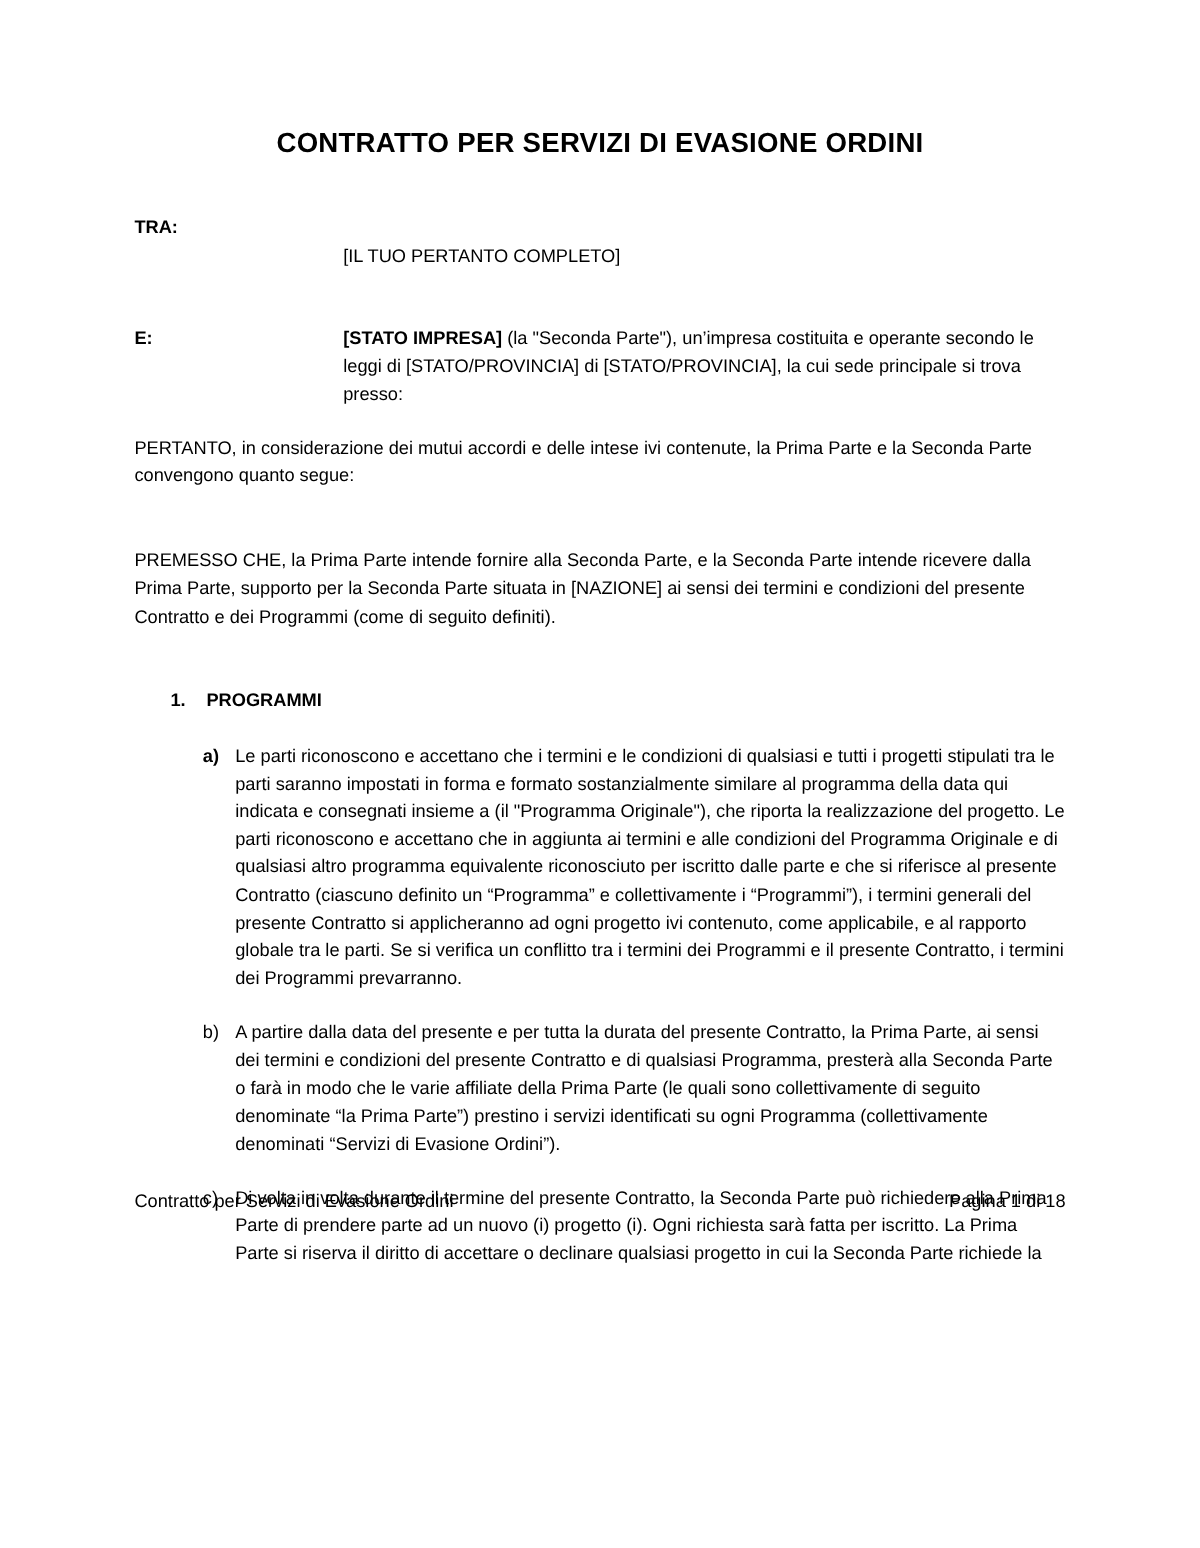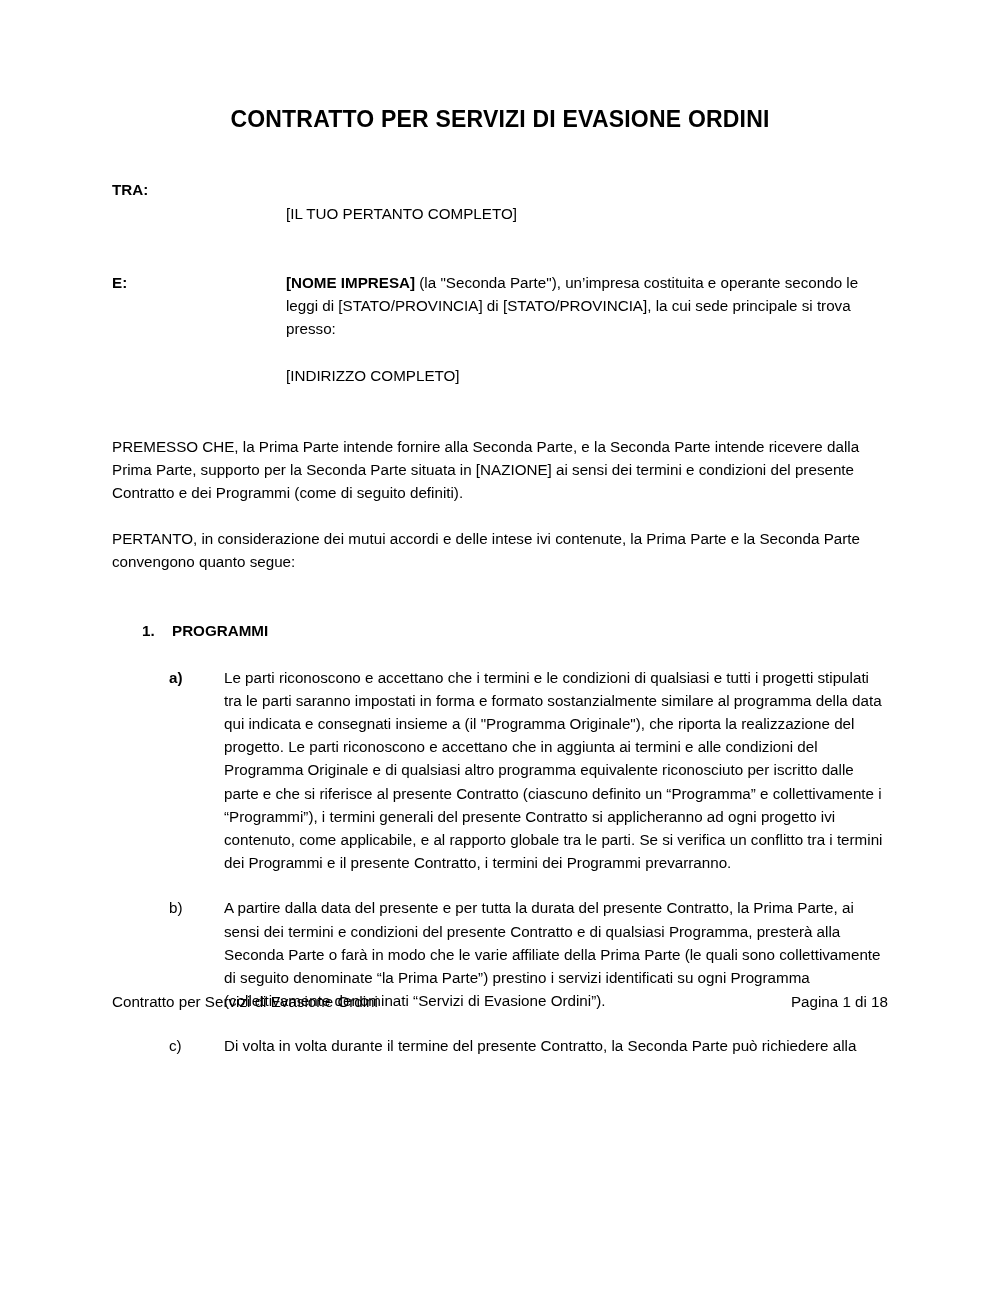--- a/index.html
+++ b/index.html
@@ -99,21 +99,21 @@
     font-size: 15.2px;
     line-height: 1.525;
     margin-top: 22px;
   }
   .list-item:first-child { margin-top: 0; }
   .item-marker {
     width: 27px;
     flex: 0 0 27px;
   }
   .item-marker.bold { font-weight: bold; }
-  .item-text { flex: 1 1 auto; margin-left: 28px; }
+  .item-text { flex: 1 1 auto; }
 
   
   .footer {
     position: absolute;
     left: 112px;
     right: 112px;
     bottom: 46px;
     display: flex;
     justify-content: space-between;
     align-items: baseline;
@@ -132,28 +132,27 @@
   <div class="party party-tra">
     <div class="party-label">TRA:</div>
     <div class="party-body">
       <p class="party-address">[IL TUO PERTANTO COMPLETO]</p>
     </div>
   </div>
 
   <div class="party party-e">
     <div class="party-label">E:</div>
     <div class="party-body">
-      <p><span class="party-name">[NOME IMPRESA]</span><span> (la "Seconda Parte"), un’impresa costituita e operante secondo le leggi di [STATO/PROVINCIA] di [STATO/PROVINCIA], la cui sede principale si trova presso:</span></p>
-      <p class="party-address">[INDIRIZZO COMPLETO]</p>
+      <p><span class="party-name">[STATO IMPRESA]</span><span> (la "Seconda Parte"), un’impresa costituita e operante secondo le leggi di [STATO/PROVINCIA] di [STATO/PROVINCIA], la cui sede principale si trova presso:</span></p>
     </div>
   </div>
 
+  <p class="recital recital-pertanto">PERTANTO, in considerazione dei mutui accordi e delle intese ivi contenute, la Prima Parte e la Seconda Parte convengono quanto segue:</p>
+
   <p class="recital recital-premesso">PREMESSO CHE, la Prima Parte intende fornire alla Seconda Parte, e la Seconda Parte intende ricevere dalla Prima Parte, supporto per la Seconda Parte situata in [NAZIONE] ai sensi dei termini e condizioni del presente Contratto e dei Programmi (come di seguito definiti).</p>
-
-  <p class="recital recital-pertanto">PERTANTO, in considerazione dei mutui accordi e delle intese ivi contenute, la Prima Parte e la Seconda Parte convengono quanto segue:</p>
 
   <div class="section">
     <div class="section-heading">
       <span class="section-number">1.</span>
       <span class="section-title">PROGRAMMI</span>
     </div>
 
     <div class="lettered-list">
 
       <div class="list-item">

